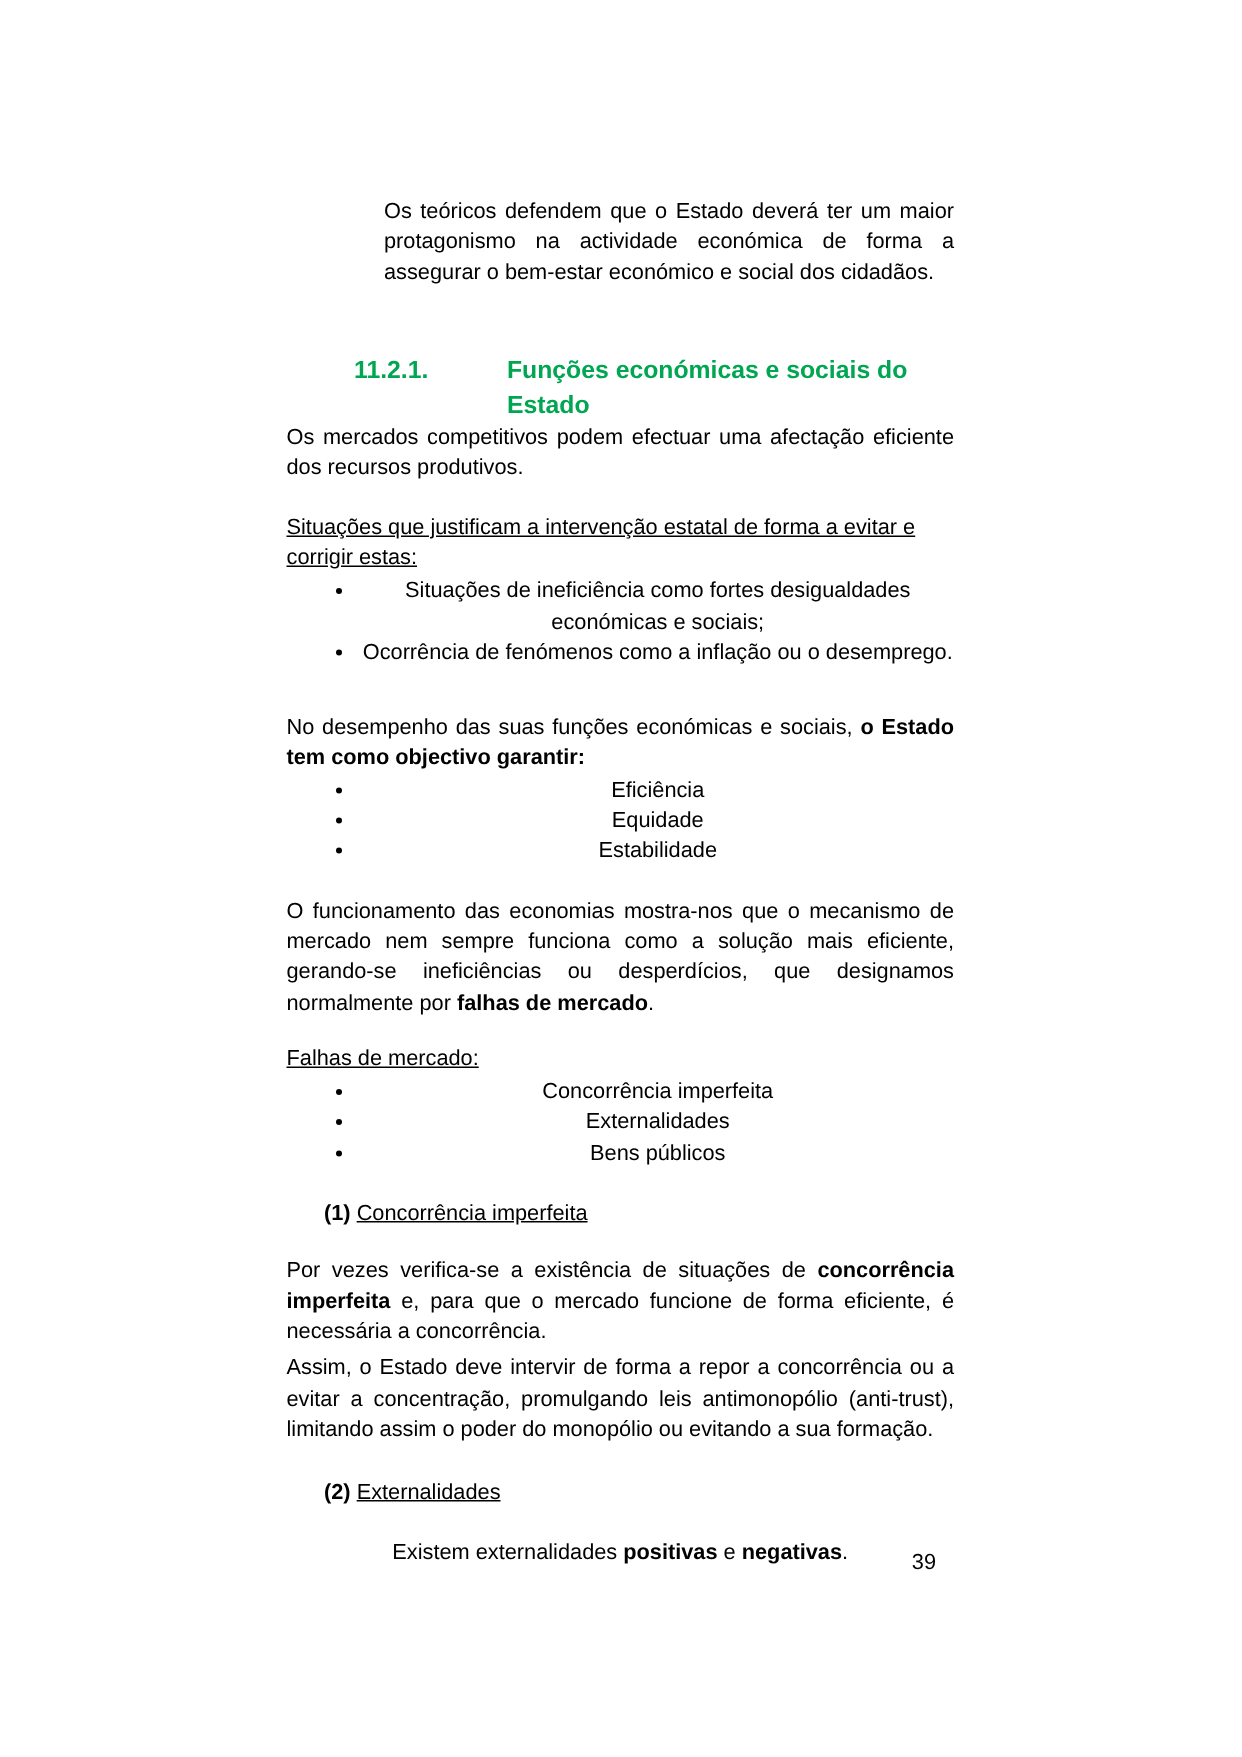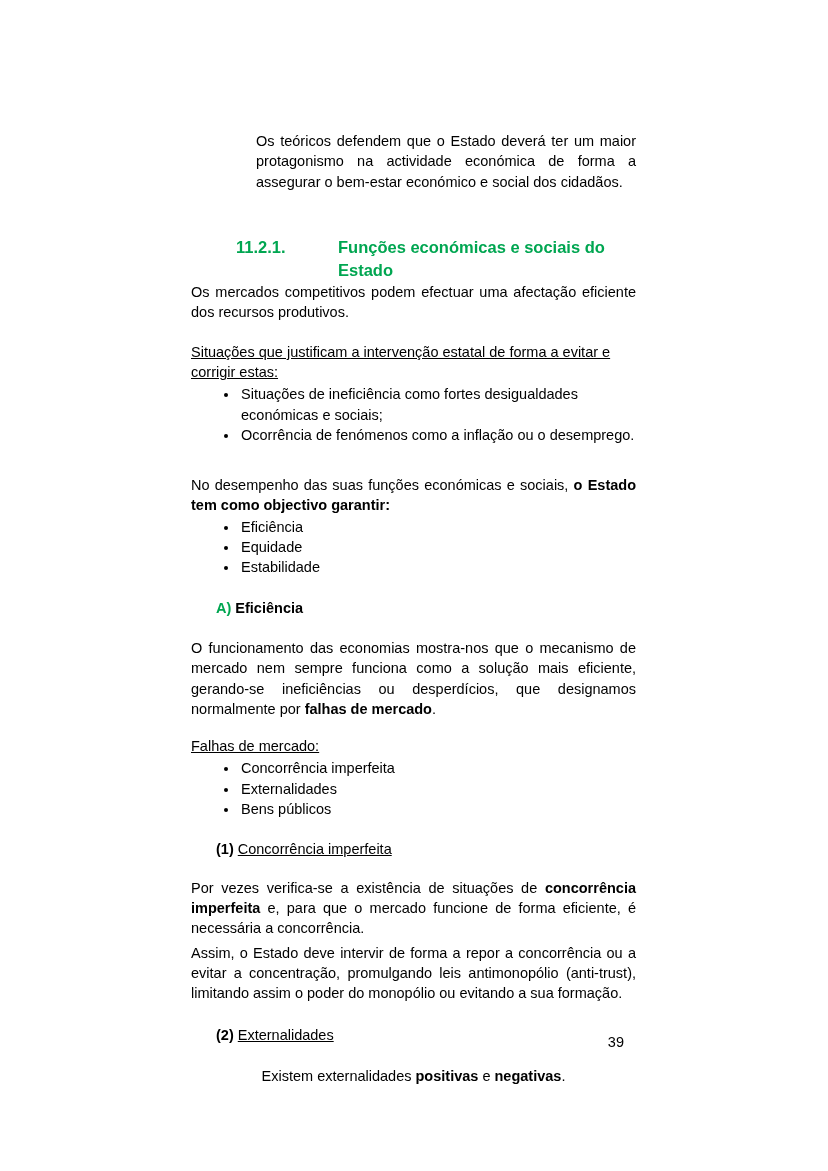--- a/index.html
+++ b/index.html
@@ -32,21 +32,21 @@
   .underline-heading {
     margin-top:19px;
     text-decoration:underline;
     text-align:left;
   }
   ul.bullets {
     list-style:disc;
     margin-top:2px;
     padding-left:48px;
   }
-  ul.bullets li { padding-left:2px; }
+  ul.bullets li { padding-left:2px;text-align:center; }
   .p-objectives { margin-top:30px; }
   ul.tight-list { margin-top:1px; }
   .sub-heading {
     margin:20px 0 0 25px;
     text-align:left;
   }
   .sub-heading .label { font-weight:bold; }
   .sub-heading .green { color:#00A651; font-weight:bold; }
   .sub-heading .bold-title { font-weight:bold; }
   .sub-heading .underlined { text-decoration:underline; }
@@ -84,24 +84,20 @@
     <li>Ocorrência de fenómenos como a inflação ou o desemprego.</li>
   </ul>
 
   <p class="p-objectives"><span>No desempenho das suas funções económicas e sociais, </span><strong>o Estado tem como objectivo garantir:</strong></p>
   <ul class="bullets tight-list">
     <li>Eficiência</li>
     <li>Equidade</li>
     <li>Estabilidade</li>
   </ul>
 
-  <p class="sub-heading">
-    <span class="green">A)</span>
-    <span class="bold-title">Eficiência</span>
-  </p>
 
   <p class="p-efficiency"><span>O funcionamento das economias mostra-nos que o mecanismo de mercado nem sempre funciona como a solução mais eficiente, gerando-se ineficiências ou desperdícios, que designamos normalmente por </span><strong>falhas de mercado</strong><span>.</span></p>
 
   <p class="underline-heading uh-failures">Falhas de mercado:</p>
   <ul class="bullets">
     <li>Concorrência imperfeita</li>
     <li>Externalidades</li>
     <li>Bens públicos</li>
   </ul>
 

